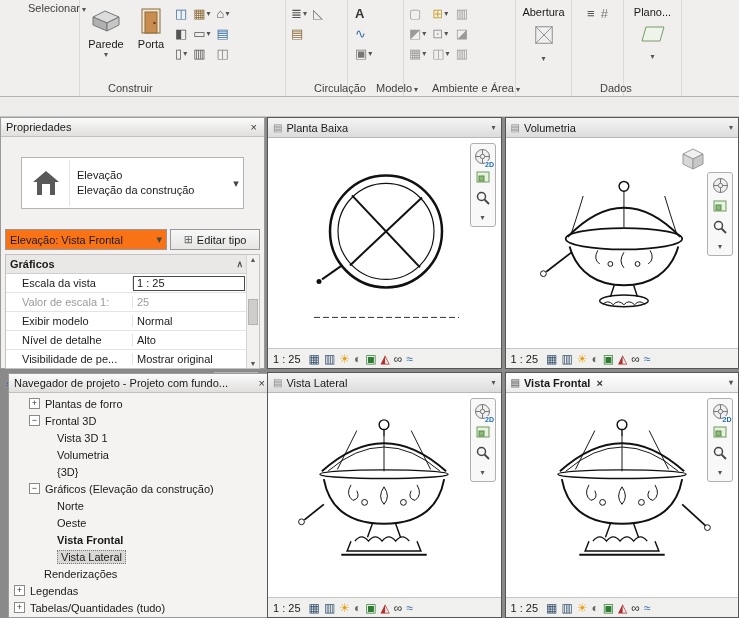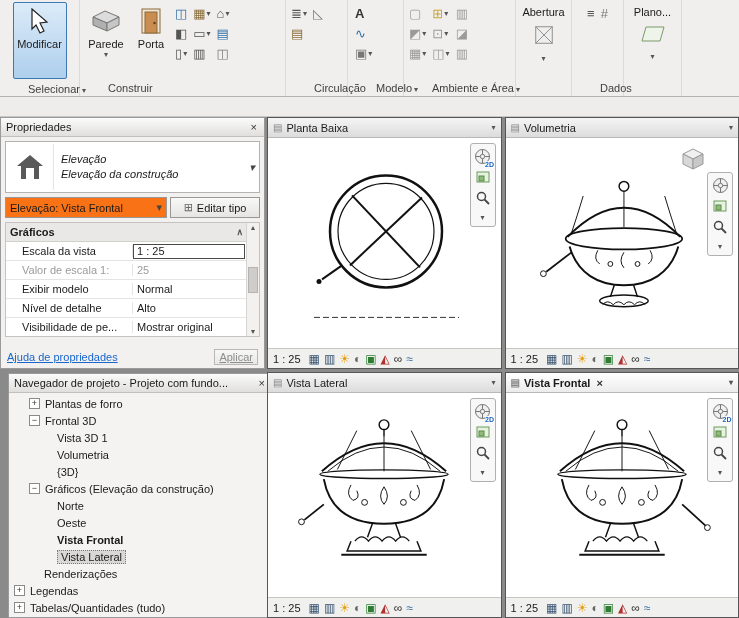--- a/index.html
+++ b/index.html
@@ -27,21 +27,21 @@
 
   
   .optionsbar{position:absolute;top:97px;left:0;width:739px;height:20px;background:#eeedec;border-bottom:1px solid #c9c7c5;box-sizing:border-box;}
 
   
   .panel-h{height:18px;background:linear-gradient(#fbfbfb,#e0dfdd);border-bottom:1px solid #c2c0be;display:flex;align-items:center;padding:0 5px;flex:none;}
   .panel-h .title{overflow:hidden;white-space:nowrap;text-overflow:ellipsis;}
   .panel-h .x{margin-left:auto;color:#333;padding:0 2px;}
 
   .props{position:absolute;left:0;top:117px;width:265px;height:252px;background:#f2f1ef;border:1px solid #9a9a9a;box-sizing:border-box;display:flex;flex-direction:column;}
-  .typebox{margin:4px;height:50px;background:#fff;border:1px solid #b5b3b1;display:flex;align-items:center;flex:none;font-style:italic;}
+  .typebox{margin:20px;height:50px;background:#fff;border:1px solid #b5b3b1;display:flex;align-items:center;flex:none;}
   .timg{width:46px;height:46px;margin:1px;border-right:1px solid #e4e4e4;display:flex;align-items:center;justify-content:center;flex:none;}
   .tinfo{flex:1;line-height:15px;padding-left:6px;overflow:hidden;}
   .tdd{width:14px;text-align:center;color:#444;}
   .selrow{display:flex;margin:0 4px 4px;gap:3px;height:21px;flex:none;}
   .combo{flex:1;background:#f97316;border:1px solid #9a9896;display:flex;align-items:center;padding:0 4px;overflow:hidden;white-space:nowrap;}
   .combo .cdd{margin-left:auto;color:#444;}
   .etbtn{width:88px;border:1px solid #9a9896;background:linear-gradient(#f8f8f8,#e6e5e3);display:flex;align-items:center;justify-content:center;gap:4px;}
   .ptable{margin:0 4px;border:1px solid #c5c3c1;background:#fff;position:relative;padding-right:12px;flex:none;}
   .psec{height:18px;background:#e9e8e6;font-weight:bold;display:flex;align-items:center;padding:0 4px;border-bottom:1px solid #d2d0cd;gap:48px;}
   .psec .chev{margin-left:auto;font-size:9px;color:#555;}
@@ -87,30 +87,20 @@
   .c5{color:#2f7d32;} .c6{color:#b03030;} .c7{color:#333;} .c8{color:#3a6ea5;}
 </style>
 </head>
 <body>
 
 <div class="app">
 
   <div class="ribbon">
 
     <div class="rg" style="width:80px">
-      <div class="rg-body" style="justify-content:center">
-        <div class="bigbtn modificar">
-          <span class="bicon">
-            <svg width="22" height="26" viewBox="0 0 22 26">
-                <path d="M3,1 L18,14 L11,15 L15,23 L11,25 L7,17 L3,21 Z" fill="#ffffff" stroke="#222222" stroke-width="1.2"></path>
-              </svg>
-          </span>
-          <span class="blabel">Modificar</span>
-        </div>
-      </div>
       <div class="rg-label"><span>Selecionar</span><span class="dd">▾</span></div>
     </div>
 
     <div class="rg" style="width:206px">
       <div class="rg-body">
         <div class="bigbtn">
           <span class="bicon">
             <svg width="30" height="26" viewBox="0 0 30 26">
                 <polygon points="2,9 14,3 28,9 16,15" fill="#dcdcdc" stroke="#777" stroke-width="1"></polygon>
                 <polygon points="2,9 16,15 16,23 2,17" fill="#b0b0b0" stroke="#777" stroke-width="1"></polygon>

